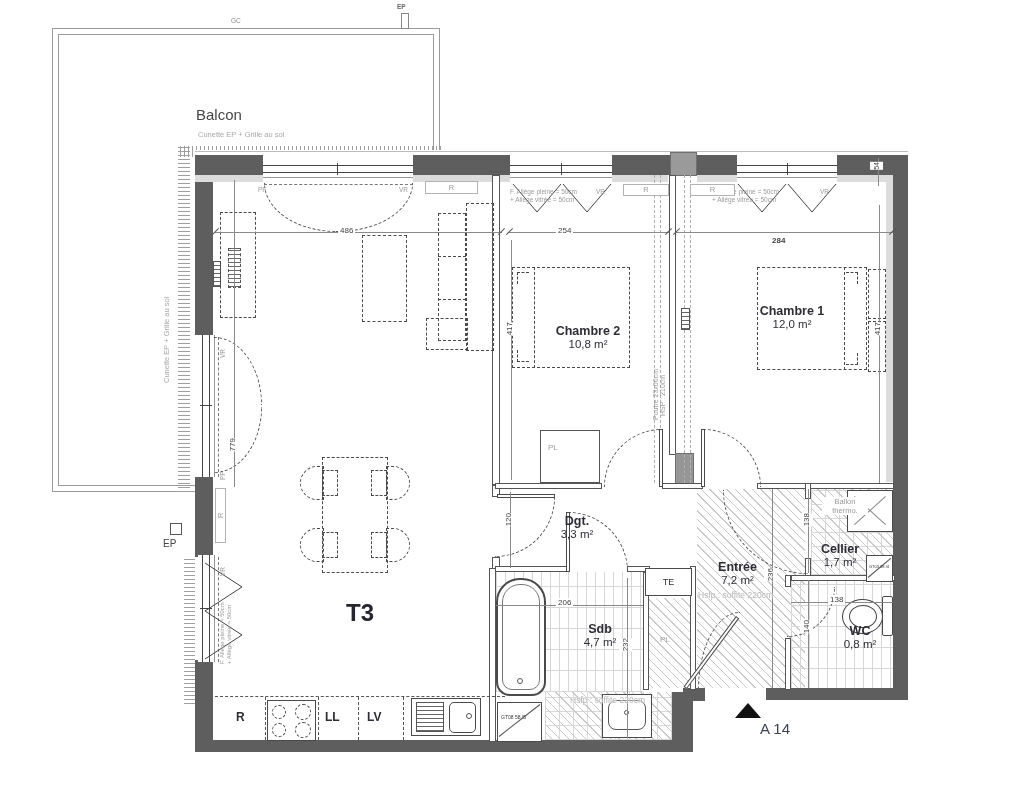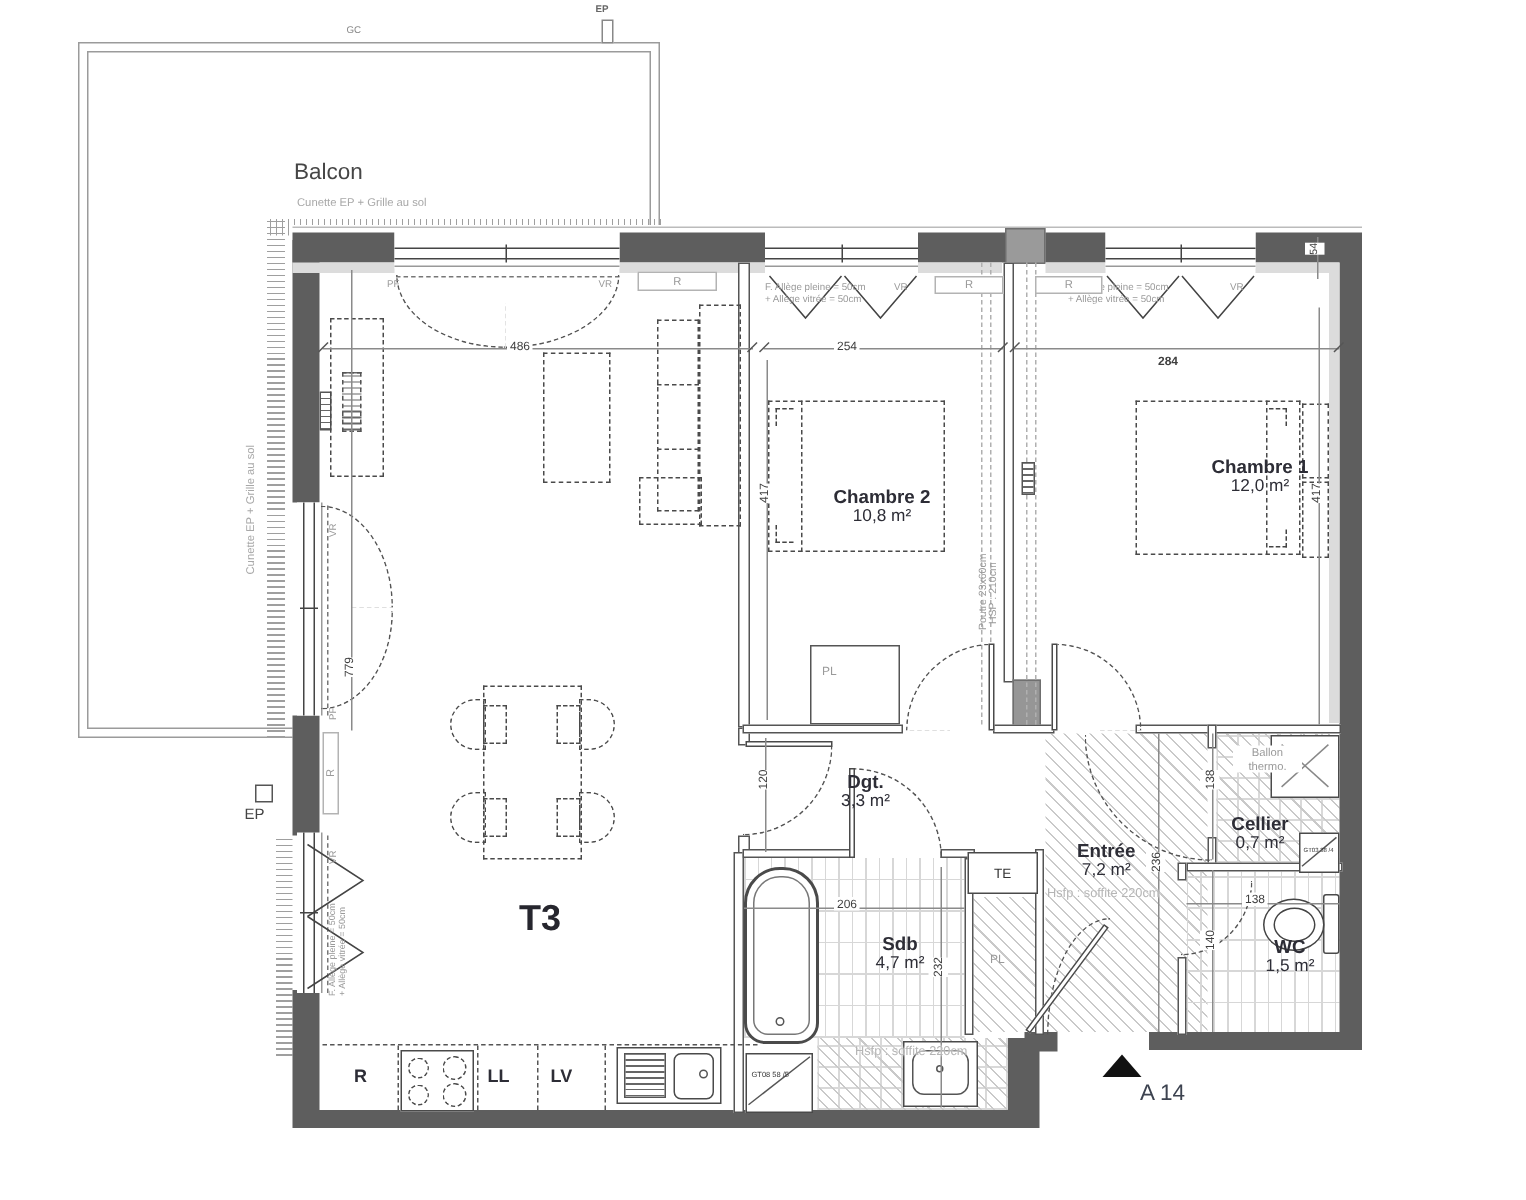--- a/index.html
+++ b/index.html
@@ -315,43 +315,43 @@
   <div class="a tiny vtext" style="left:219px;top:556px;height:20px;">VR</div>
   <div class="a vtext" style="left:219px;top:582px;width:16px;height:82px;font-size:6px;line-height:7px;color:#9a9a9a;">
     <span style="display:block;">F. Allège pleine = 50cm</span>
     <span style="display:block;">+ Allège vitrée = 50cm</span>
   </div>
 
   <div class="a lblk" style="left:528px;top:324px;width:120px;">
     <span class="rname">Chambre 2</span>
     <span class="rarea">10,8 m²</span>
   </div>
-  <div class="a lblk" style="left:780px;top:304px;width:120px;">
+  <div class="a lblk" style="left:732px;top:304px;width:120px;">
     <span class="rname">Chambre 1</span>
     <span class="rarea">12,0 m²</span>
   </div>
   <div class="a lblk" style="left:546px;top:514px;width:62px;">
     <span class="rname">Dgt.</span>
     <span class="rarea">3,3 m²</span>
   </div>
   <div class="a lblk" style="left:568px;top:622px;width:64px;">
     <span class="rname">Sdb</span>
     <span class="rarea">4,7 m²</span>
   </div>
   <div class="a lblk" style="left:695px;top:560px;width:85px;">
     <span class="rname">Entrée</span>
     <span class="rarea">7,2 m²</span>
   </div>
   <div class="a lblk" style="left:802px;top:542px;width:76px;">
     <span class="rname">Cellier</span>
-    <span class="rarea">0,7 m²</span>
+    <span class="rarea">1,7 m²</span>
   </div>
   <div class="a lblk" style="left:820px;top:624px;width:80px;">
     <span class="rname">WC</span>
-    <span class="rarea">1,5 m²</span>
+    <span class="rarea">0,8 m²</span>
   </div>
   <div class="a" style="left:328px;top:599px;width:64px;text-align:center;font-size:24px;font-weight:800;color:#26262e;">T3</div>
   <div class="a" style="left:698px;top:590px;font-size:8.5px;color:#b5b5b5;text-shadow:0 0 2px #fff,0 0 2px #fff;white-space:nowrap;">Hsfp : soffite 220cm</div>
   <div class="a" style="left:570px;top:695px;font-size:8.5px;color:#b5b5b5;text-shadow:0 0 2px #fff,0 0 2px #fff;white-space:nowrap;">Hsfp : soffite 220cm</div>
 
   <div class="a" style="left:735px;top:703px;width:0;height:0;border-left:13px solid transparent;border-right:13px solid transparent;border-bottom:15px solid #111;"></div>
   <div class="a" style="left:751px;top:720px;width:48px;text-align:center;font-size:15px;color:#3d4350;">A 14</div>
 
 </div>
 

